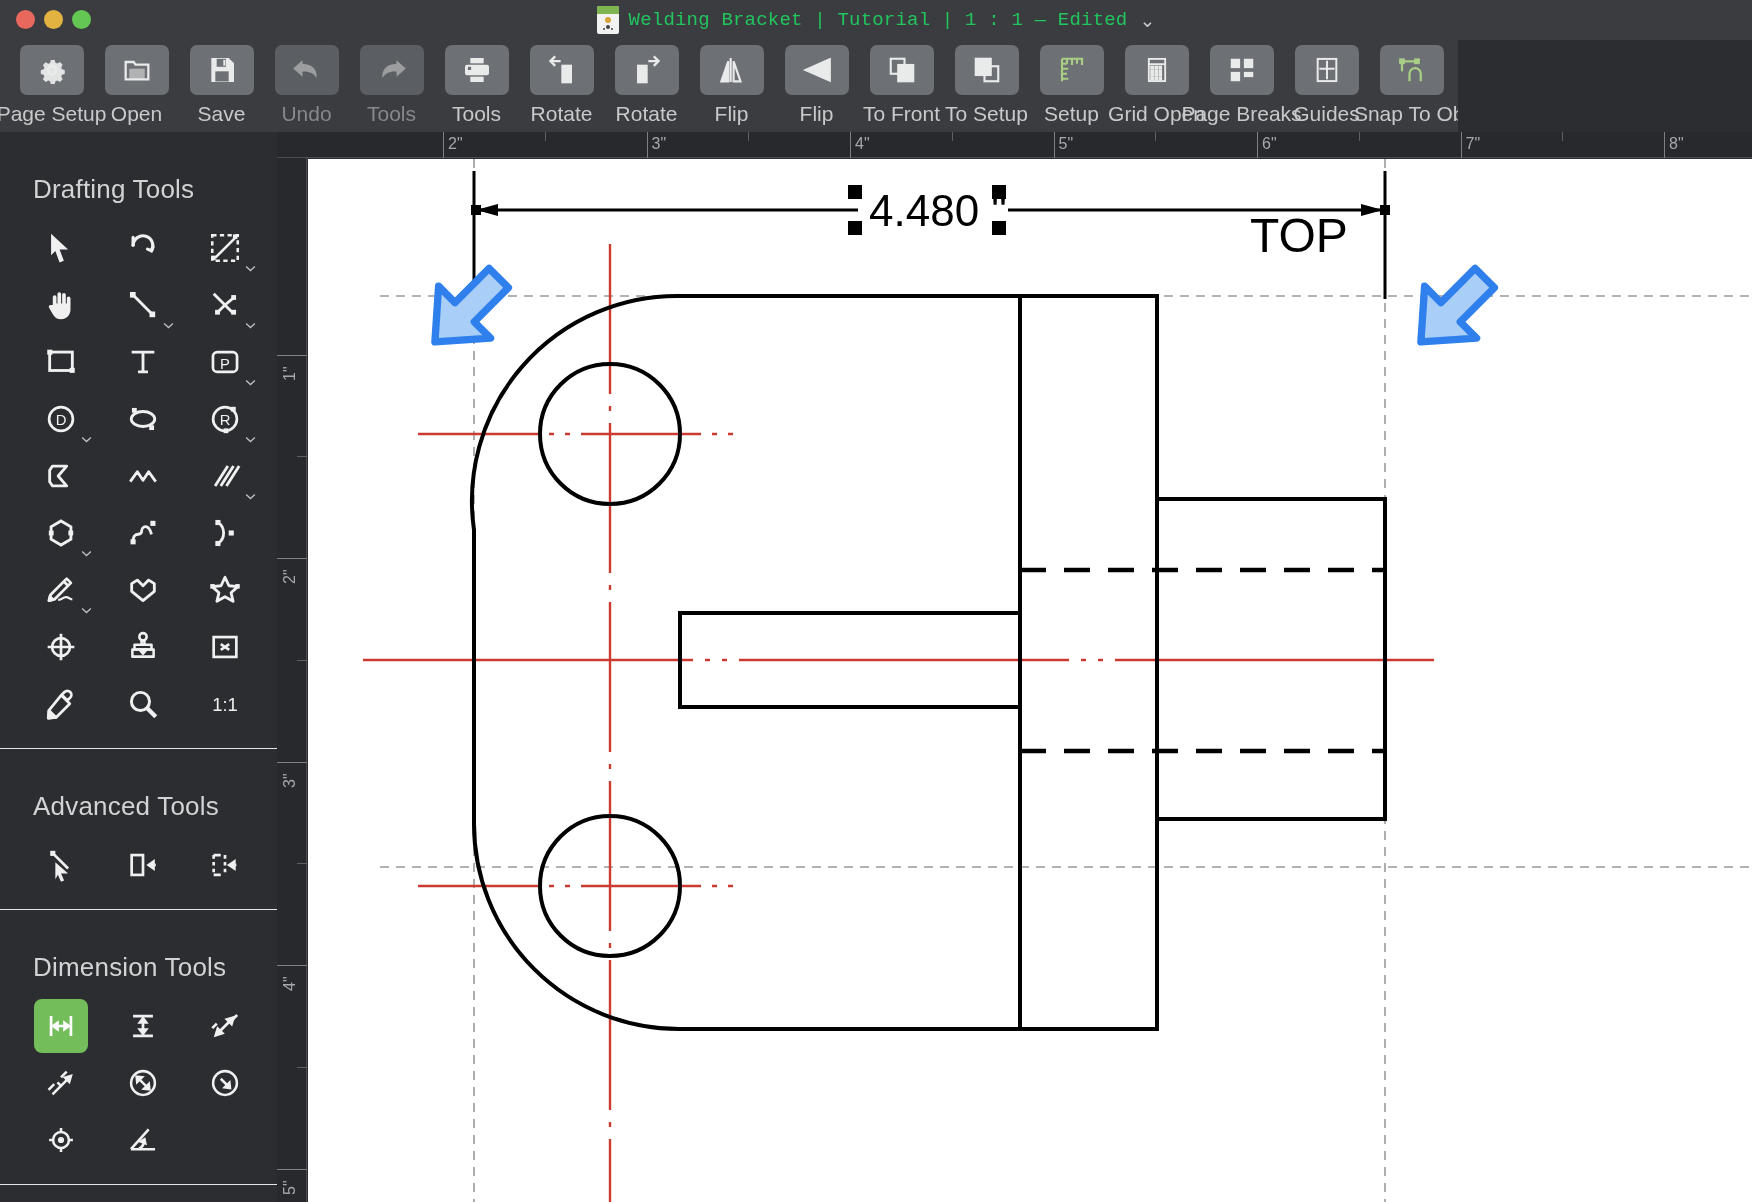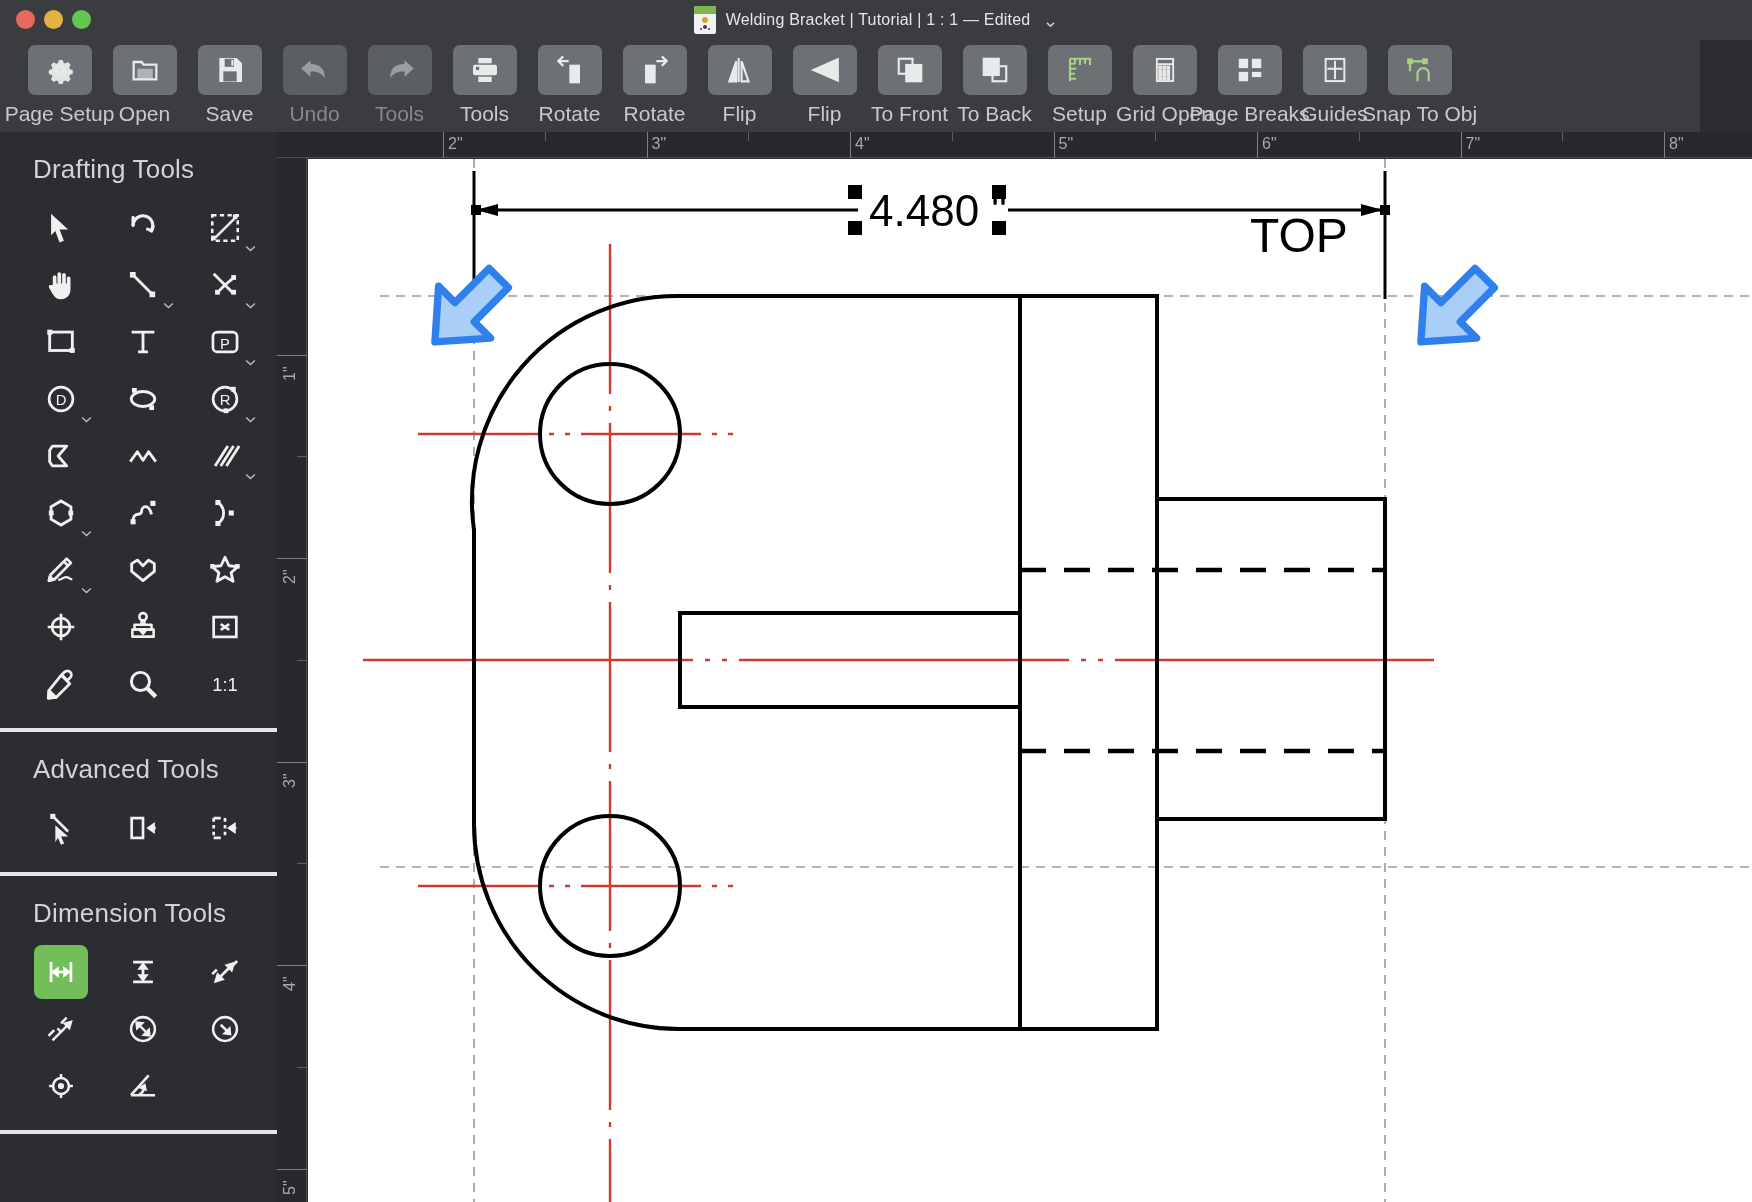--- a/index.html
+++ b/index.html
@@ -33,29 +33,29 @@
   }
   .doc-icon::before {
     content:""; position:absolute; top:0; left:0; right:0; height: 8px; background:#7fb450;
   }
   .doc-icon::after {
     content:""; position:absolute; top:11px; left:8px; width:6px; height:6px;
     border-radius:50%; background:#d8a23a;
     box-shadow: 0 7px 0 -1px #444, -4px 9px 0 -2px #444, 4px 9px 0 -2px #444;
   }
   .doc-title {
-    color: #e5e5e5; font-size: 16px; letter-spacing: .2px; white-space: nowrap;
+    color: #22c55e; font-size: 19px; letter-spacing: .2px; white-space: nowrap; font-family: Liberation Mono, monospace;
   }
   .title-chevron { color:#c9cacb; font-size: 19px; margin-left: 2px; }
 
   
   .toolbar {
-    position: absolute; top: 40px; left: 0; width: 1700px; height: 92px;
+    position: absolute; top: 40px; left: 0; width: 1458px; height: 92px;
     background: #3a3c40; display: flex; align-items: flex-start;
-    padding-left: 18px; gap: 2px; overflow: hidden;
+    padding-left: 10px; gap: 2px; overflow: hidden;
   }
   .tbtn {
     width: 83px; display: flex; flex-direction: column; align-items: center;
     padding-top: 5px; flex: none;
   }
   .tbtn .chip {
     width: 64px; height: 50px; border-radius: 7px; background: #6d7074;
     display: flex; align-items: center; justify-content: center;
   }
   .tbtn.disabled .chip { background: #5b5e62; }
@@ -64,21 +64,21 @@
   }
   .tbtn.disabled .lbl { color: #86888b; }
   .tbtn.disabled svg { opacity: .45; }
   .tbtn svg { display:block; }
 
   
   .sidebar {
     position: absolute; top: 132px; left: 0; width: 277px; height: 1070px;
     background: #2b2d30; overflow: hidden;
   }
-  .panel-sec { border-bottom: 4px solid #e5e5e5; padding-bottom: 16px; }
+  .panel-sec { border-bottom: 1px solid #e5e5e5; padding-bottom: 16px; margin-top: 20px; }
   .panel-title {
     color: #d2d3d4; font-size: 26px; padding: 22px 0 14px 33px; letter-spacing: .2px;
   }
   .tool-grid {
     display: grid; grid-template-columns: repeat(3, 82px);
     justify-content: start; padding-left: 20px; row-gap: 0px;
   }
   .tool {
     width: 82px; height: 57px; position: relative;
     display: flex; align-items: center; justify-content: center;
@@ -250,21 +250,21 @@
         </span>
         <span class="lbl">To Front</span>
       </div>
       <div class="tbtn">
         <span class="chip">
           <svg width="30" height="30" viewBox="0 0 24 24" fill="none" stroke="#e9eaea" stroke-width="1.7">
             <rect x="3" y="3" width="12" height="13" fill="#e9eaea"></rect>
             <rect x="10" y="9" width="11" height="12"></rect>
           </svg>
         </span>
-        <span class="lbl">To Back</span>
+        <span class="lbl">To Setup</span>
       </div>
       <div class="tbtn">
         <span class="chip">
           <svg width="30" height="30" viewBox="0 0 24 24" fill="none" stroke="#a8cf85" stroke-width="1.7">
             <path d="M4 3v18M4 3h17"></path>
             <path d="M8 3v4M12 3v5M16 3v4M20 3v5M4 7h4M4 11h5M4 15h4M4 19h5"></path>
           </svg>
         </span>
         <span class="lbl">Setup</span>
       </div>

